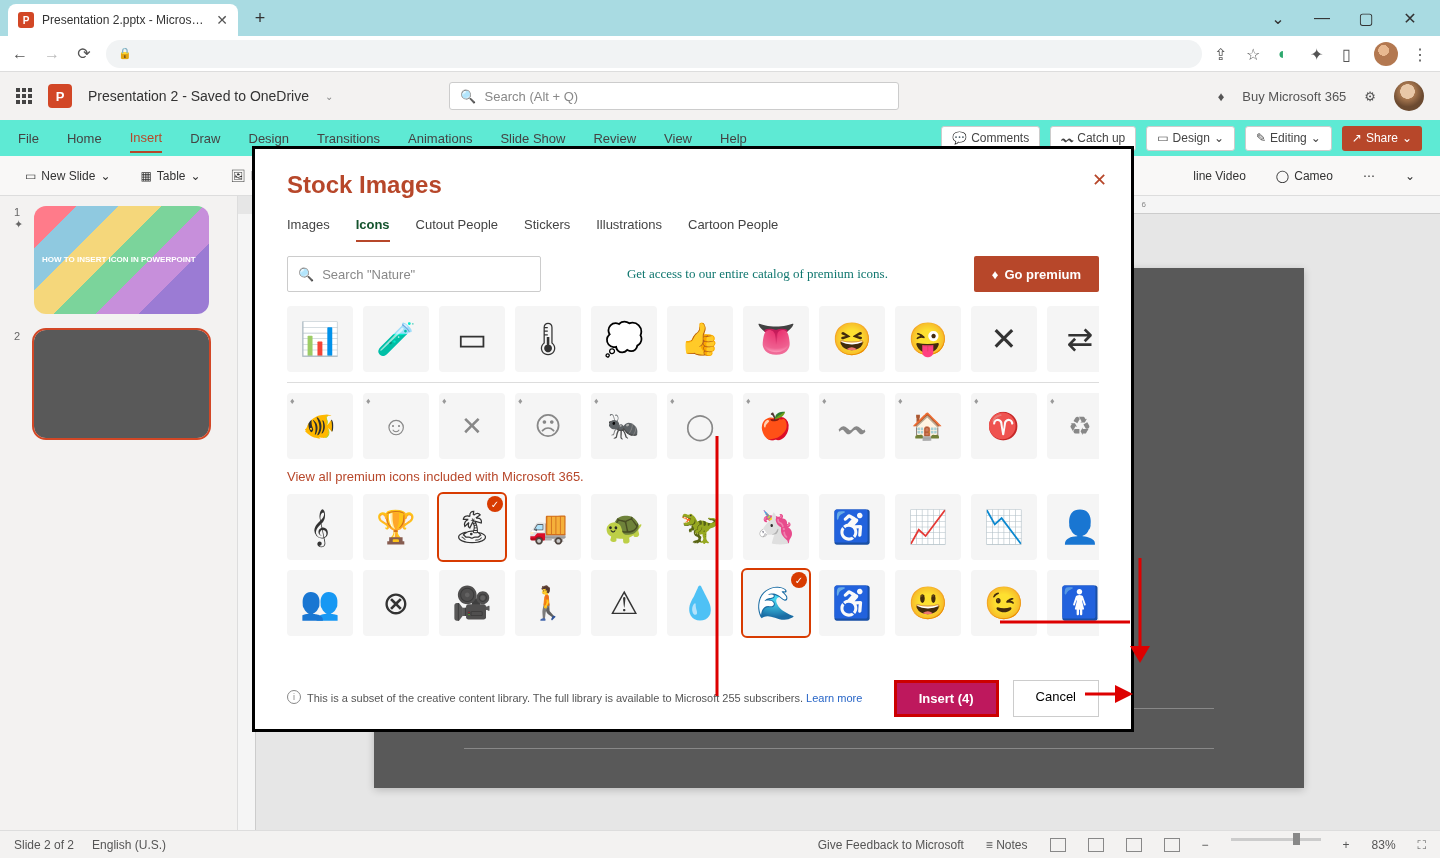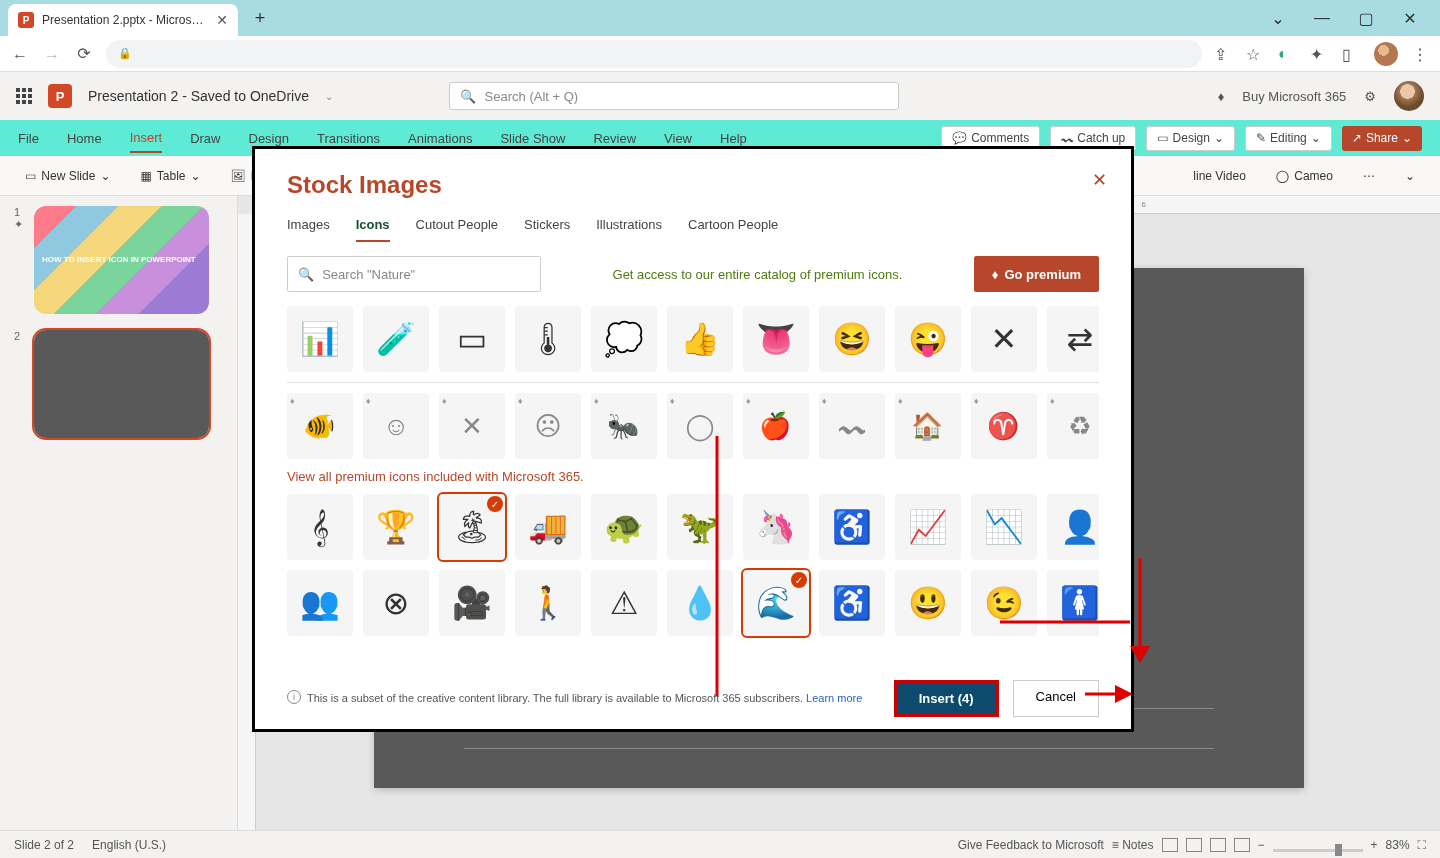--- a/index.html
+++ b/index.html
@@ -63,46 +63,46 @@
 .slide-line.l1 { top: 440px; }
 .slide-line.l2 { top: 480px; }
 .dialog { position: absolute; left: 252px; top: 146px; width: 882px; height: 586px; background: #fff; border: 3px solid #000; display: flex; flex-direction: column; padding: 22px 32px 12px; }
 .dialog-title { font-size: 24px; font-weight: 600; color: #b7472a; margin-bottom: 18px; }
 .dialog-close { position: absolute; top: 20px; right: 24px; font-size: 18px; color: #b7472a; font-weight: 300; }
 .dialog-tabs { display: flex; gap: 26px; font-size: 13px; color: #444; margin-bottom: 14px; }
 .dialog-tab { padding-bottom: 8px; }
 .dialog-tab.active { color: #14532d; font-weight: 600; border-bottom: 2px solid #b7472a; }
 .search-row { display: flex; gap: 0; align-items: stretch; margin-bottom: 14px; }
 .search-input { width: 254px; height: 36px; border: 1px solid #ccc; border-radius: 2px; display: flex; align-items: center; padding: 0 10px; gap: 8px; font-size: 13px; color: #888; }
-.premium-text { flex: 1; display: flex; align-items: center; justify-content: center; font-size: 13px; color: #4d7c0f; padding: 0 12px; }
+.premium-text { flex: 1; display: flex; align-items: center; justify-content: center; font-size: 13px; color: #0f766e; padding: 0 12px; font-family: Liberation Serif, serif; }
 .go-premium { background: #b7472a; color: #fff; padding: 0 18px; display: flex; align-items: center; gap: 6px; font-size: 13px; font-weight: 600; border-radius: 2px; }
 
 .icon-scroll { flex: 1; overflow: hidden; position: relative; }
 .icon-grid { display: grid; grid-template-columns: repeat(11, 66px); gap: 10px; margin-bottom: 10px; }
 .icon-cell { width: 66px; height: 66px; background: #f5f5f5; border-radius: 4px; display: flex; align-items: center; justify-content: center; font-size: 32px; color: #333; position: relative; }
 .icon-cell.selected { outline: 2px solid #d83b01; }
 .icon-cell .check { position: absolute; top: 2px; right: 2px; width: 16px; height: 16px; background: #d83b01; border-radius: 50%; color: #fff; font-size: 10px; display: flex; align-items: center; justify-content: center; }
 .icon-cell.premium::before { content: "♦"; position: absolute; top: 3px; left: 3px; font-size: 9px; color: #999; }
 .divider { border: none; border-top: 1px solid #ddd; margin: 10px 0; }
 .premium-link { font-size: 13px; color: #b7472a; margin: 4px 0 10px; }
 
 .dialog-footer { display: flex; align-items: center; padding-top: 10px; gap: 10px; }
 .footer-info { font-size: 11px; color: #555; display: flex; gap: 6px; line-height: 1.5; }
 .info-ico { width: 14px; height: 14px; border: 1px solid #888; border-radius: 50%; display: flex; align-items: center; justify-content: center; font-size: 9px; color: #888; flex-shrink: 0; }
 .learn-link { color: #2866c7; }
 .footer-btns { margin-left: auto; display: flex; gap: 14px; }
-.btn-insert { background: #0c4a6e; color: #fff; padding: 8px 22px; border: 3px solid #c00; font-size: 13px; font-weight: 600; }
+.btn-insert { background: #be185d; color: #fff; padding: 8px 22px; border: 3px solid #c00; font-size: 13px; font-weight: 600; }
 .btn-cancel { background: #fff; border: 1px solid #ccc; padding: 8px 22px; font-size: 13px; }
 
 
 .arrow { position: absolute; pointer-events: none; }
 
 
 .statusbar { position: absolute; bottom: 0; left: 0; right: 0; height: 28px; background: #f3f2f1; border-top: 1px solid #ddd; display: flex; align-items: center; padding: 0 14px; font-size: 12px; color: #555; gap: 18px; }
-.status-right { margin-left: auto; display: flex; align-items: flex-end; gap: 8px; }
+.status-right { margin-left: auto; display: flex; align-items: flex-start; gap: 22px; }
 .zoom-slider { width: 90px; height: 3px; background: #ccc; position: relative; }
 .zoom-handle { width: 7px; height: 12px; background: #888; position: absolute; top: -5px; left: 62px; }
 .view-ico { width: 16px; height: 14px; border: 1px solid #888; }
 </style>
 </head>
 <body>
 
 <div class="browser-tabbar">
   <div class="browser-tab">
     <span class="pp-badge">P</span>
@@ -309,21 +309,21 @@
         <div class="icon-cell">😉</div>
         <div class="icon-cell">🚺</div>
       </div>
 
   </div>
 
   <div class="dialog-footer">
     <div class="footer-info">
       <div class="info-ico">i</div>
       <div>
-        <span>This is a subset of the creative content library. The full library is available to Microsoft 365 subscribers.</span>
+        <span>This is a subset of the creative content library. The full library is available to Microsoft 255 subscribers.</span>
         <span class="learn-link">Learn more</span>
       </div>
     </div>
     <div class="footer-btns">
       <div class="btn-insert">Insert (4)</div>
       <div class="btn-cancel">Cancel</div>
     </div>
   </div>
 </div>
 

